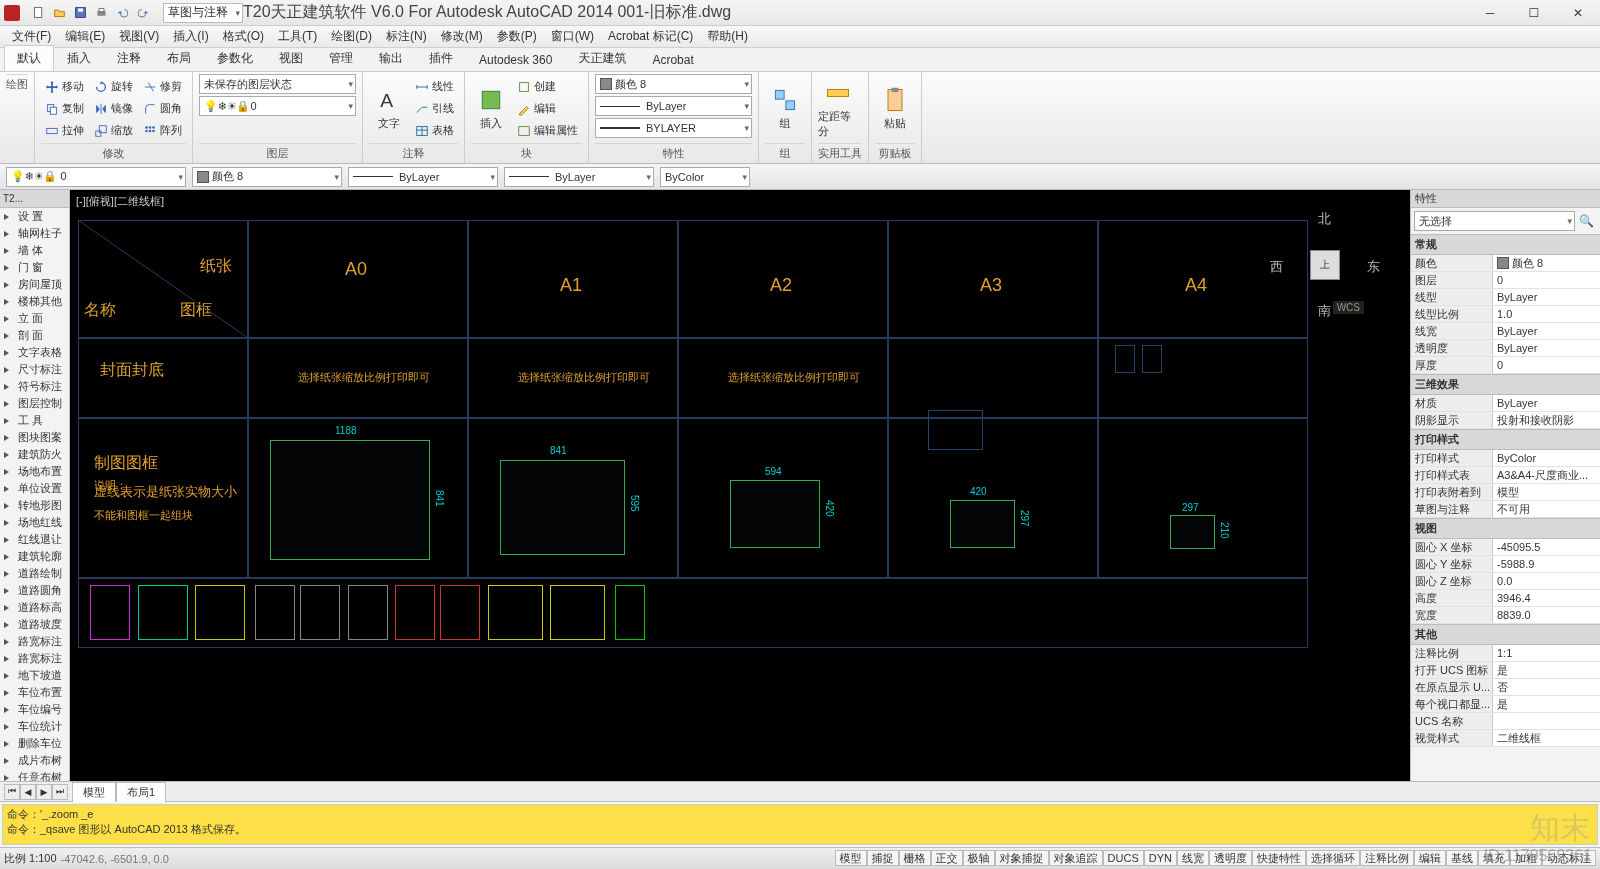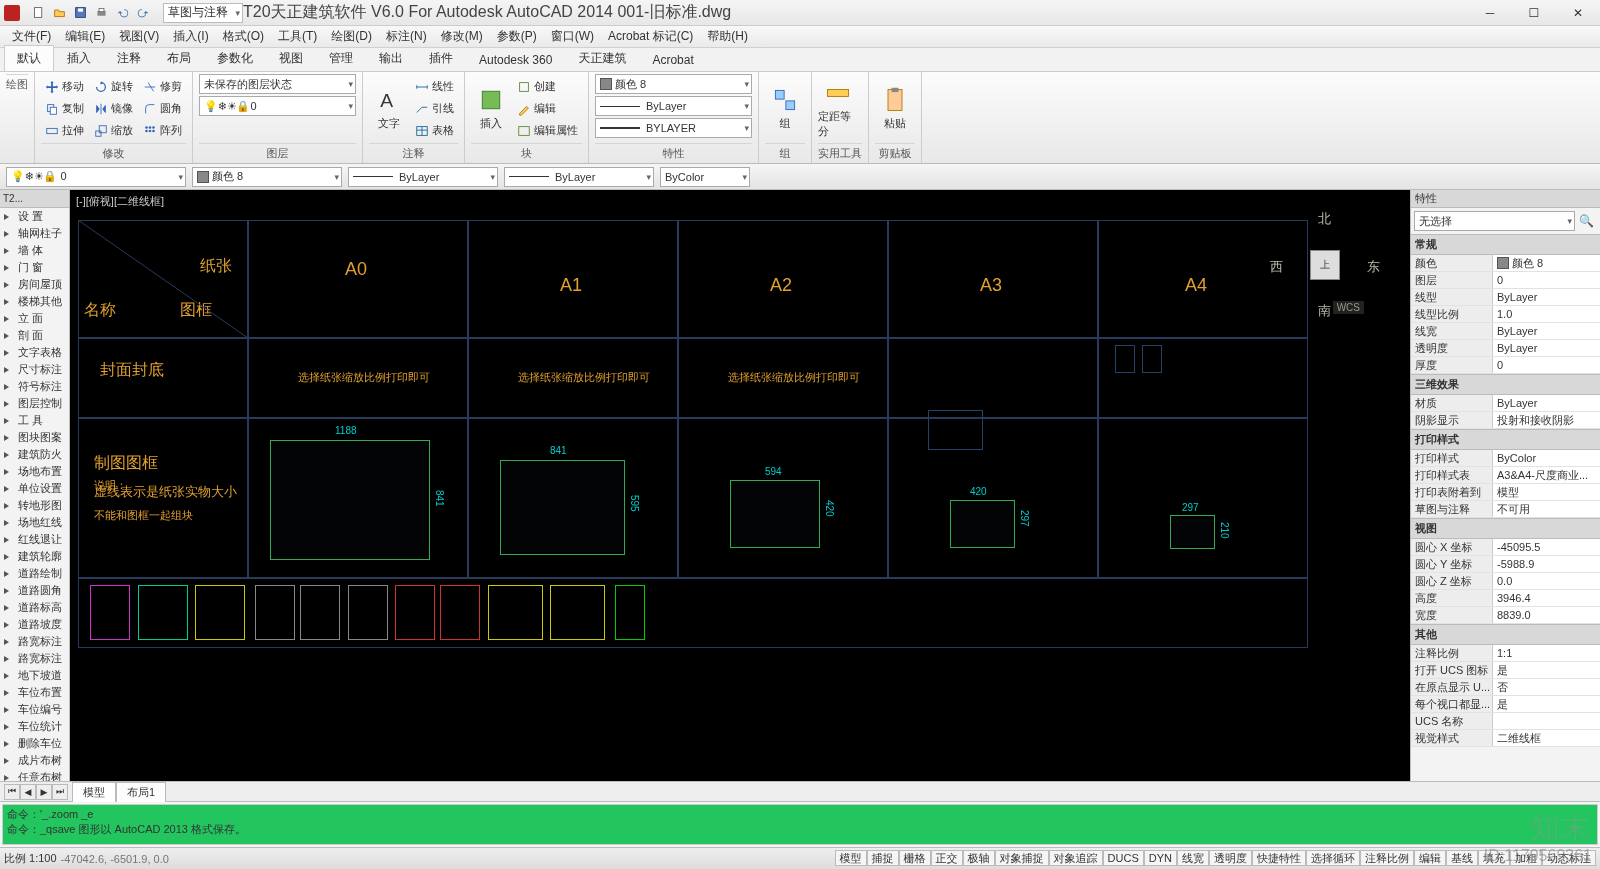--- a/index.html
+++ b/index.html
@@ -59,21 +59,21 @@
 .prow{display:flex;font-size:11px;border-bottom:1px solid #e2e2e2;height:17px}
 .prow .pk{width:82px;padding:1px 4px;background:#ededed;border-right:1px solid #ccc;overflow:hidden;white-space:nowrap}
 .prow .pv{flex:1;padding:1px 4px;background:#fff;overflow:hidden;white-space:nowrap;display:flex;align-items:center}
 .bottom{position:absolute;left:0;right:0;bottom:0}
 .model-tabs{height:20px;background:#eee;display:flex;align-items:center;border-top:1px solid #bbb;padding-left:4px;gap:0}
 .mtab{padding:2px 10px;border:1px solid #bbb;border-bottom:none;background:#fdfdfd;font-size:11px;cursor:pointer}
 .mtab.active{background:#fff}
 .mt-nav{display:flex;gap:0;margin-right:4px}
 .mt-nav div{width:16px;height:16px;border:1px solid #bbb;display:flex;align-items:center;justify-content:center;font-size:9px;cursor:pointer}
 .cmdline{height:46px;background:#f5f5f5;border-top:1px solid #bbb;display:flex}
-.cmd-hist{flex:1;background:#22c55e;border:1px solid #ccc;margin:2px;font-size:11px;padding:2px 4px;font-family:SimSun,monospace;color:#333;overflow:hidden}
+.cmd-hist{flex:1;background:#fde047;border:1px solid #ccc;margin:2px;font-size:11px;padding:2px 4px;font-family:SimSun,monospace;color:#333;overflow:hidden}
 .statusbar{height:22px;background:linear-gradient(#efefef,#dcdcdc);display:flex;align-items:center;padding:0 4px;gap:4px;border-top:1px solid #bbb;font-size:11px}
 .statusbar .sbtn{padding:1px 4px;border:1px solid #bbb;background:#f5f5f5;cursor:pointer}
 .statusbar .spacer{flex:1}
 .watermark{position:absolute;bottom:20px;right:10px;font-size:30px;color:rgba(150,150,150,.35);pointer-events:none}
 .id-wm{position:absolute;bottom:4px;right:8px;font-size:16px;color:rgba(120,120,120,.55);pointer-events:none}
 .frame{position:absolute;border:1px solid #3a5;background:rgba(20,30,40,.15)}
 .thumb{position:absolute;border:1px solid #246}
 </style>
 </head>
 <body>

